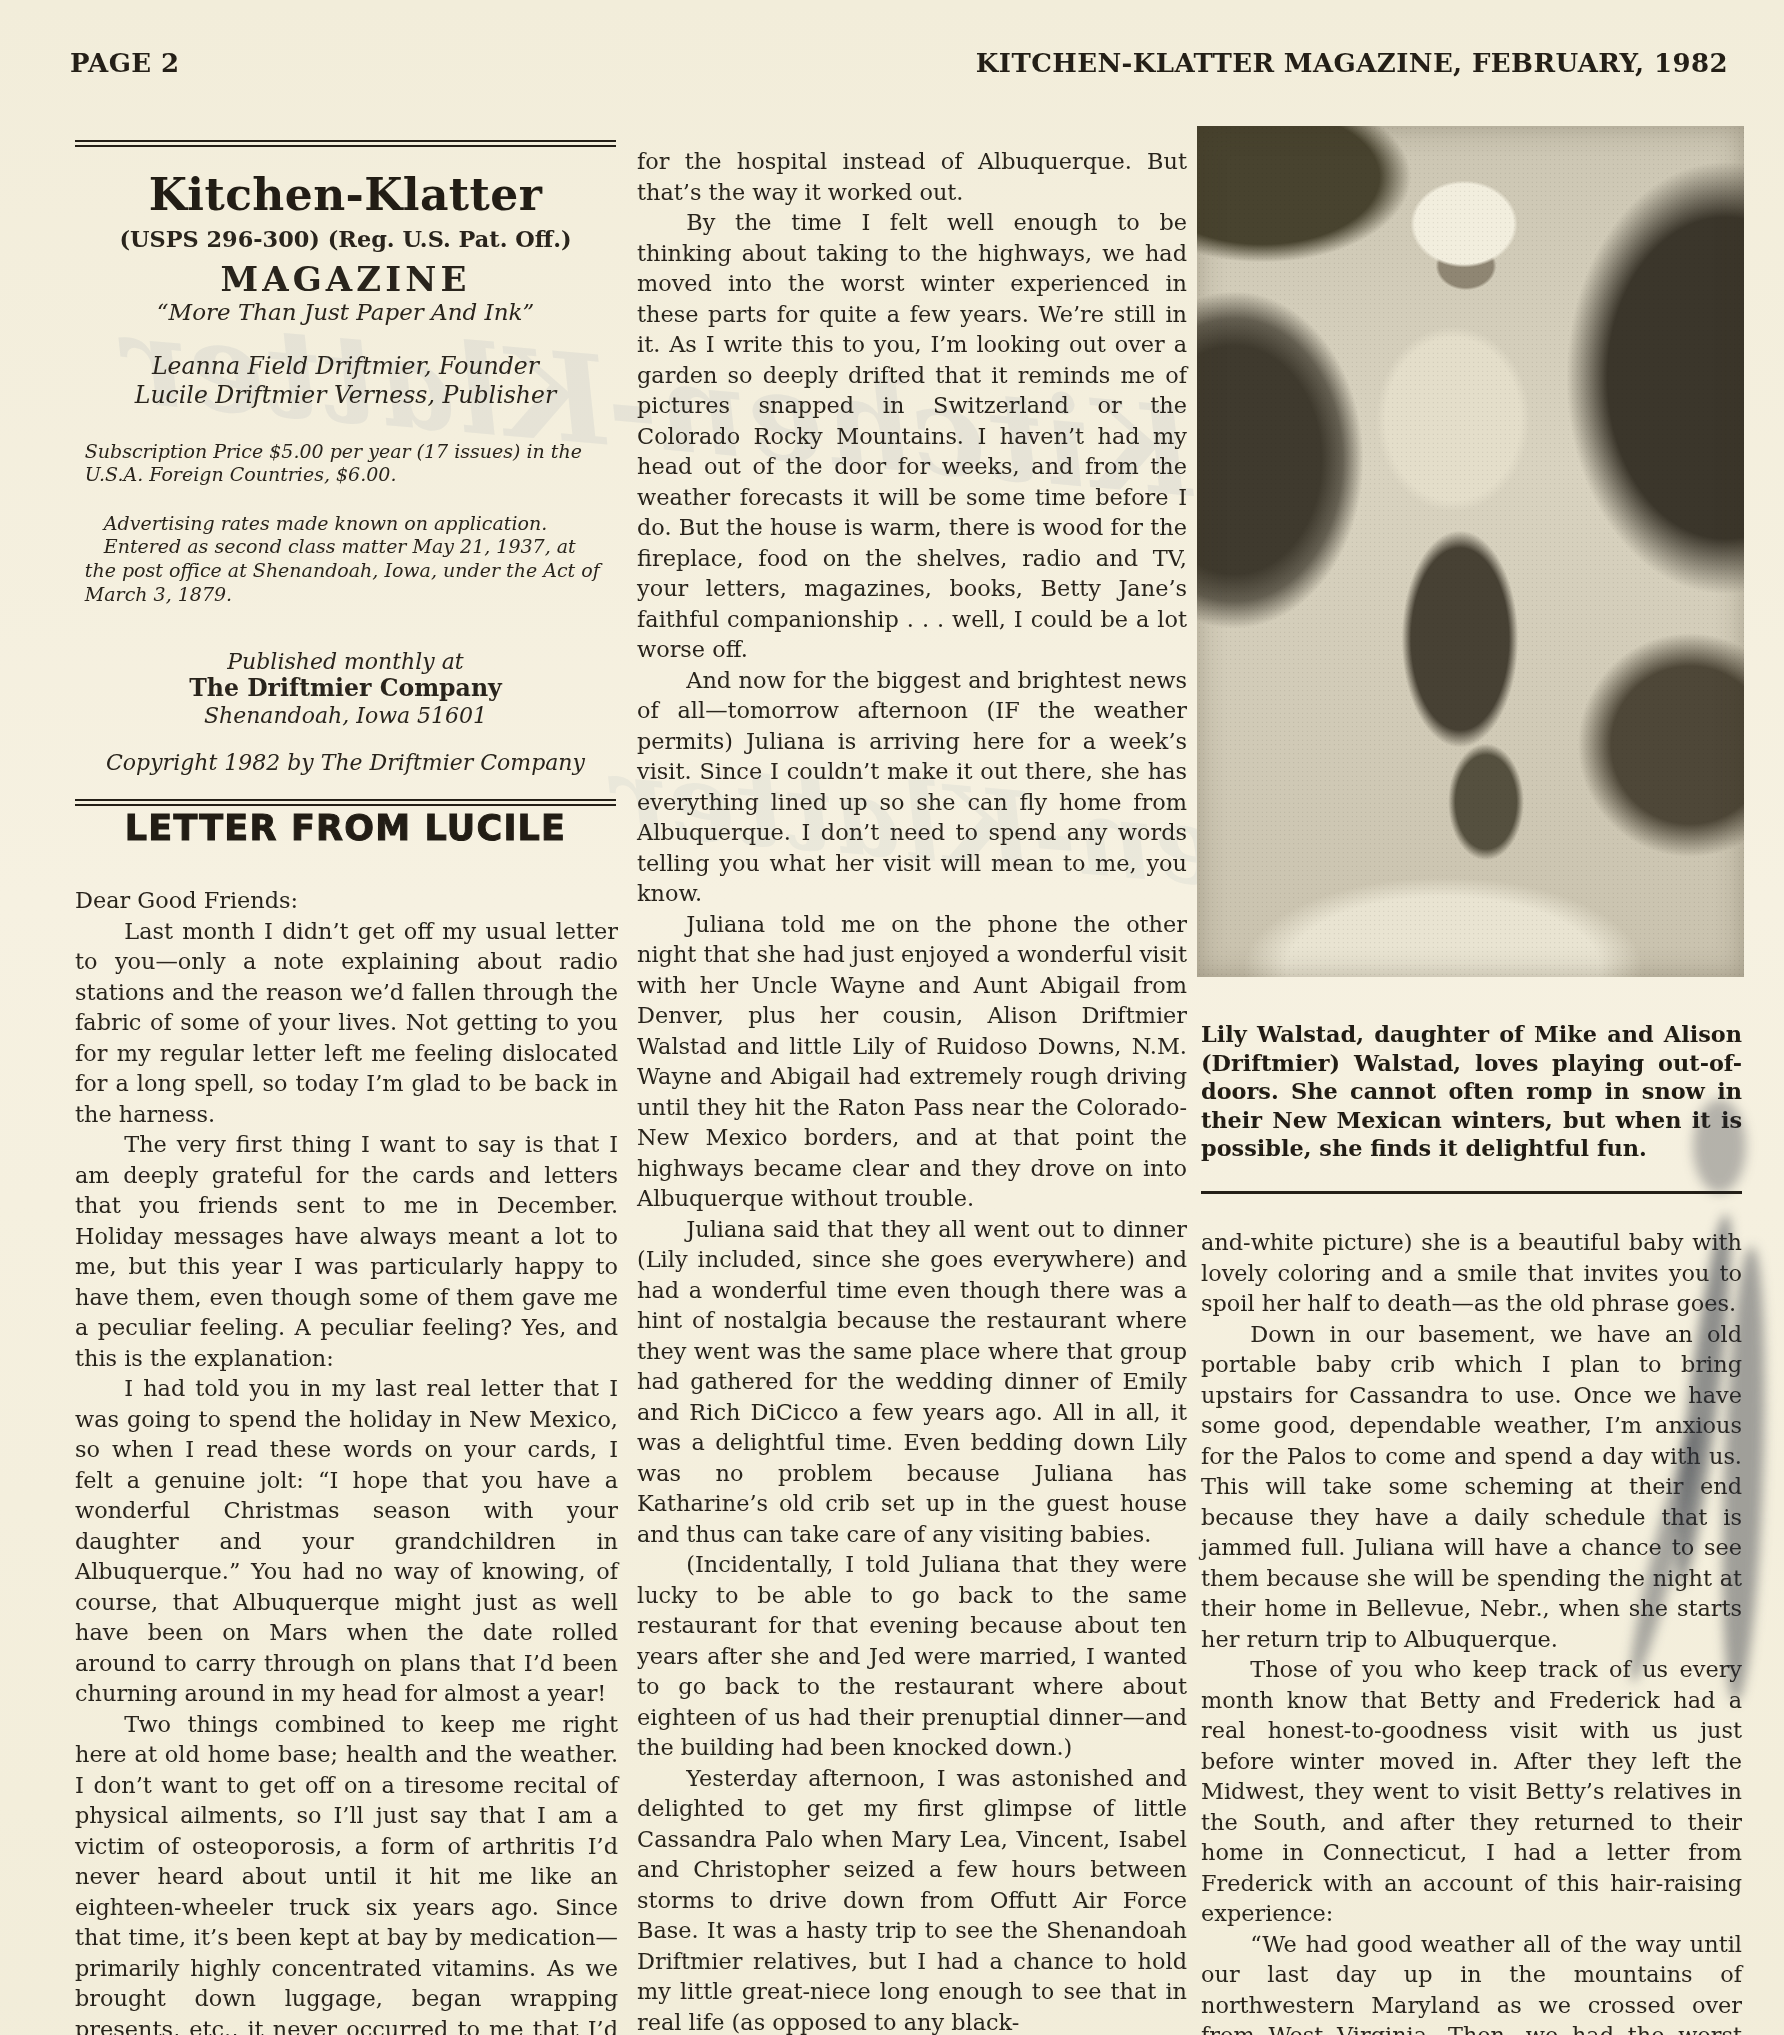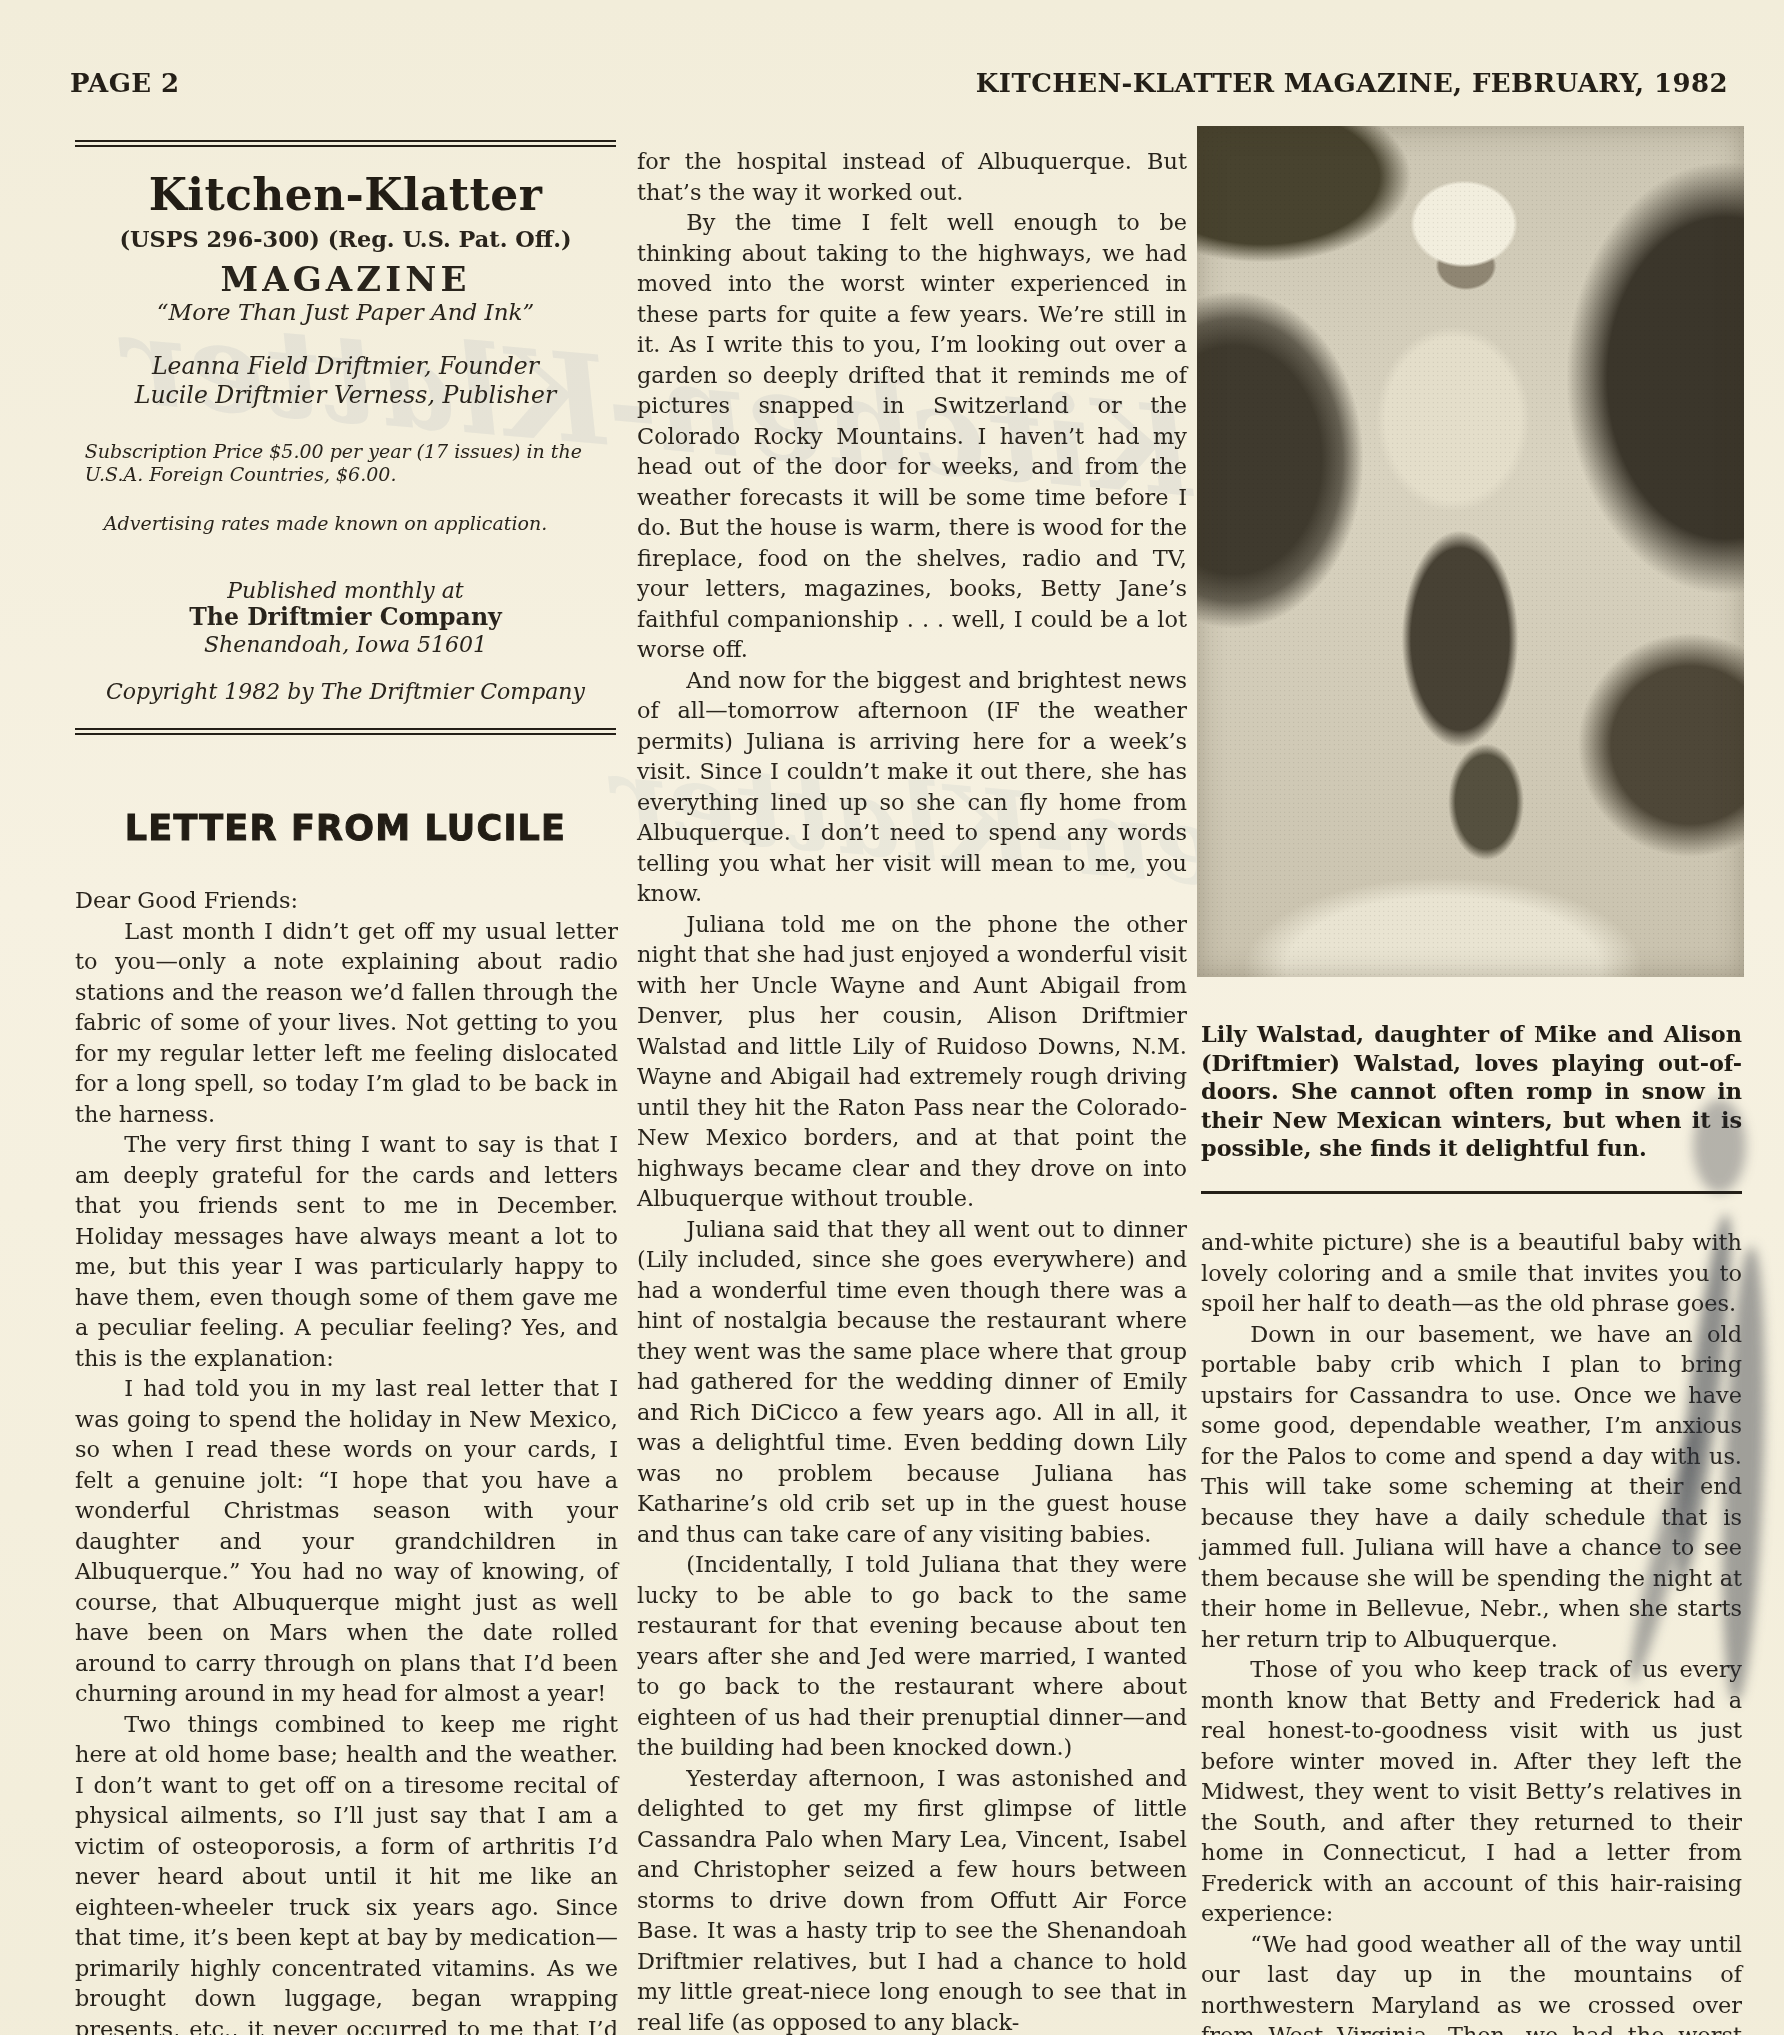--- a/index.html
+++ b/index.html
@@ -6,21 +6,21 @@
   #page{
     position:relative;
     width:1785px;height:2575px;
     background:#f4efdd;
     background-image:linear-gradient(180deg,#f2edda 0%,#f6f1e1 35%,#f3eedb 70%,#efead6 100%);
     font-family:"DejaVu Serif","Liberation Serif",serif;
     color:#29241c;
     overflow:hidden;
   }
   
-  .runhead{position:absolute;top:68px;font-weight:bold;font-size:26px;letter-spacing:0.4px;color:#241f17;white-space:nowrap;}
+  .runhead{position:absolute;top:48px;font-weight:bold;font-size:26px;letter-spacing:0.4px;color:#241f17;white-space:nowrap;}
   #head-left{left:70px;}
   #head-right{right:57px;text-align:right;}
   
   #masthead{
     position:absolute;left:75px;top:140px;width:541px;
     border-top:7.3px double #241f17;border-bottom:7.3px double #241f17;
     text-align:center;padding:22.4px 4.1px 24.4px 4.1px;box-sizing:border-box;
   }
   #mast-title{font-size:44px;font-weight:bold;letter-spacing:0.4px;color:#221d15;}
   #mast-usps{font-size:22.4px;font-weight:bold;margin-top:5.7px;}
@@ -104,20 +104,21 @@
 
   <div id="masthead">
     <div id="mast-title">Kitchen-Klatter</div>
     <div id="mast-usps">(USPS 296-300) (Reg. U.S. Pat. Off.)</div>
     <div id="mast-magazine">MAGAZINE</div>
     <div id="mast-tagline">“More Than Just Paper And Ink”</div>
     <div class="mast-person" id="mast-founder">Leanna Field Driftmier, Founder</div>
     <div class="mast-person">Lucile Driftmier Verness, Publisher</div>
     <div class="mast-small" id="mast-subscription">Subscription Price $5.00 per year (17 issues) in the U.S.A. Foreign Countries, $6.00.</div>
     <div class="mast-small" id="mast-advertising">Advertising rates made known on application.</div>
+    <div class="mast-small" id="mast-entered">Entered as second class matter May 21, 1937, at the post office at Shenandoah, Iowa, under the Act of March 3, 1879.</div>
     <div id="mast-published">
       <div>Published monthly at</div>
       <div id="mast-company">The Driftmier Company</div>
       <div id="mast-city">Shenandoah, Iowa 51601</div>
     </div>
     <div id="mast-copyright">Copyright 1982 by The Driftmier Company</div>
   </div>
 
   <div id="article-heading">LETTER FROM LUCILE</div>
 

